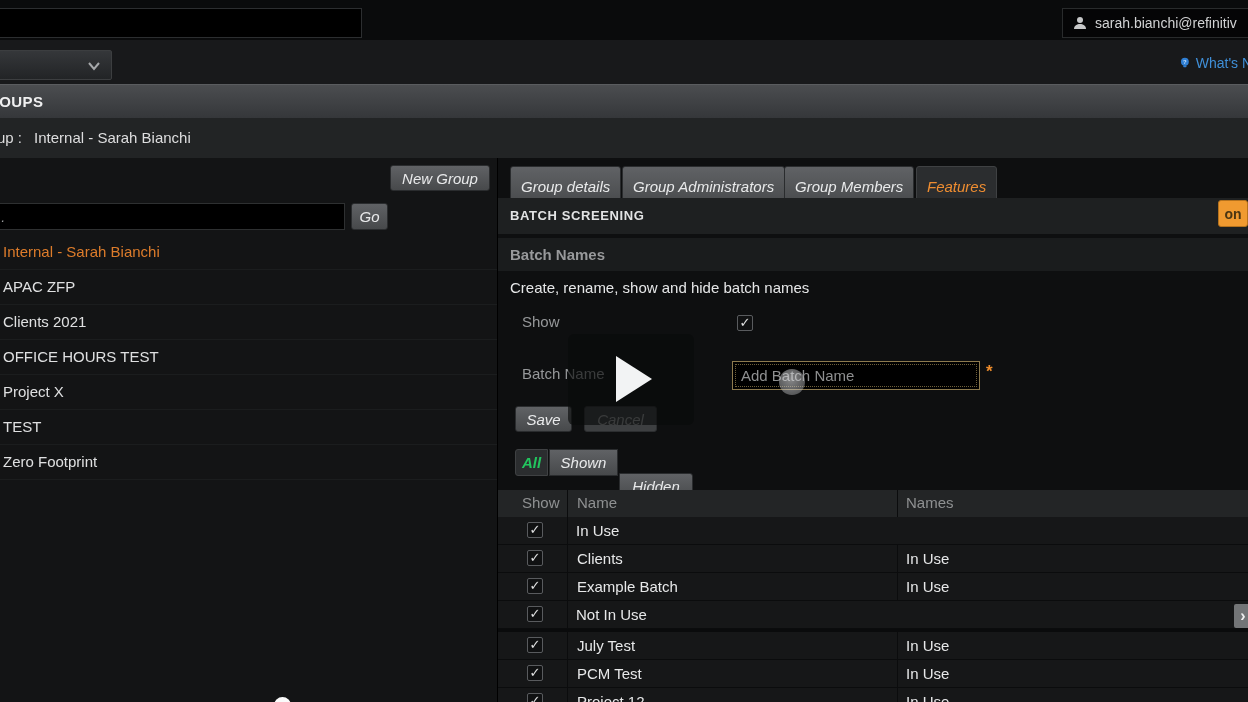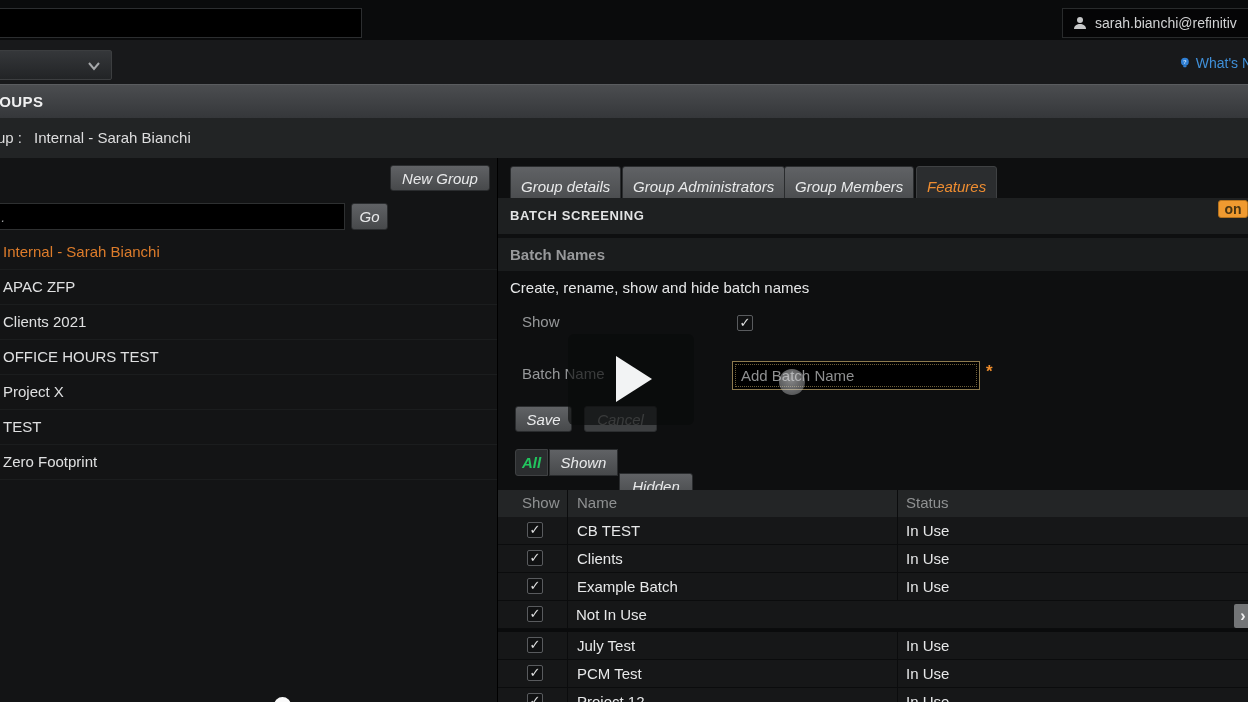--- a/index.html
+++ b/index.html
@@ -56,21 +56,21 @@
   .tab { height:41px; padding:0 10px; position:absolute; }
   .tab-details { left:510px; top:166px; }
   .tab-admins { left:622px; top:166px; }
   .tab-members { left:784px; top:166px; }
   .tab-features { left:916px; top:166px; background:#2b2d2f; color:#ee8d31; border-color:#3f4143; }
 
   
   .batch-bar { left:498px; top:198px; width:750px; height:36px; background:#1e2021; }
   .batch-title { position:absolute; left:12px; top:0; line-height:36px; font-size:13px; font-weight:bold;
                  letter-spacing:.6px; color:#e2e3e4; }
-  .on-btn { left:1218px; top:200px; width:30px; height:18px; background:#f09a30; border:1px solid #b5721d;
+  .on-btn { left:1218px; top:200px; width:30px; height:27px; background:#f09a30; border:1px solid #b5721d;
             border-radius:3px; color:#4a3512; font-weight:bold; font-size:14px; display:flex; align-items:center;
             justify-content:center; cursor:pointer; }
   .names-bar { left:498px; top:238px; width:750px; height:33px; background:#1a1c1d; }
   .names-title { position:absolute; left:12px; top:0; line-height:33px; font-size:15px; font-weight:bold; color:#98999b; }
   .desc-text { left:510px; top:279px; font-size:15px; color:#e6e7e8; white-space:nowrap; }
   .show-label { left:522px; top:313px; font-size:15px; color:#96989a; }
   .bn-label { left:522px; top:365px; font-size:15px; color:#96989a; white-space:nowrap; }
 
   .chk { width:16px; height:16px; background:#101112; border:1px solid #595b5e; border-radius:2px;
          color:#dfe0e1; font-size:13px; line-height:14px; text-align:center; cursor:pointer; }
@@ -204,28 +204,27 @@
     <div class="play-triangle"></div>
   </div>
 
   <button class="abs btn filter-all">All</button>
   <button class="abs btn filter-shown">Shown</button>
   <button class="abs btn filter-hidden">Hidden</button>
 
   <div class="abs tbl-header">
     <div class="cell-show">Show</div>
     <div class="cell-name">Name</div>
-    <div class="cell-status">Status</div>
+    <div class="cell-status">Names</div>
   </div>
 
   <div class="abs tbl-row" style="top:517px">
     <div class="cell-show">
         <div class="chk"><span>✓</span></div>
       </div>
-    <div class="cell-name">CB TEST</div>
     <div class="cell-status">In Use</div>
   </div>
   <div class="abs tbl-row" style="top:545px">
     <div class="cell-show">
         <div class="chk"><span>✓</span></div>
       </div>
     <div class="cell-name">Clients</div>
     <div class="cell-status">In Use</div>
   </div>
   <div class="abs tbl-row" style="top:573px">

